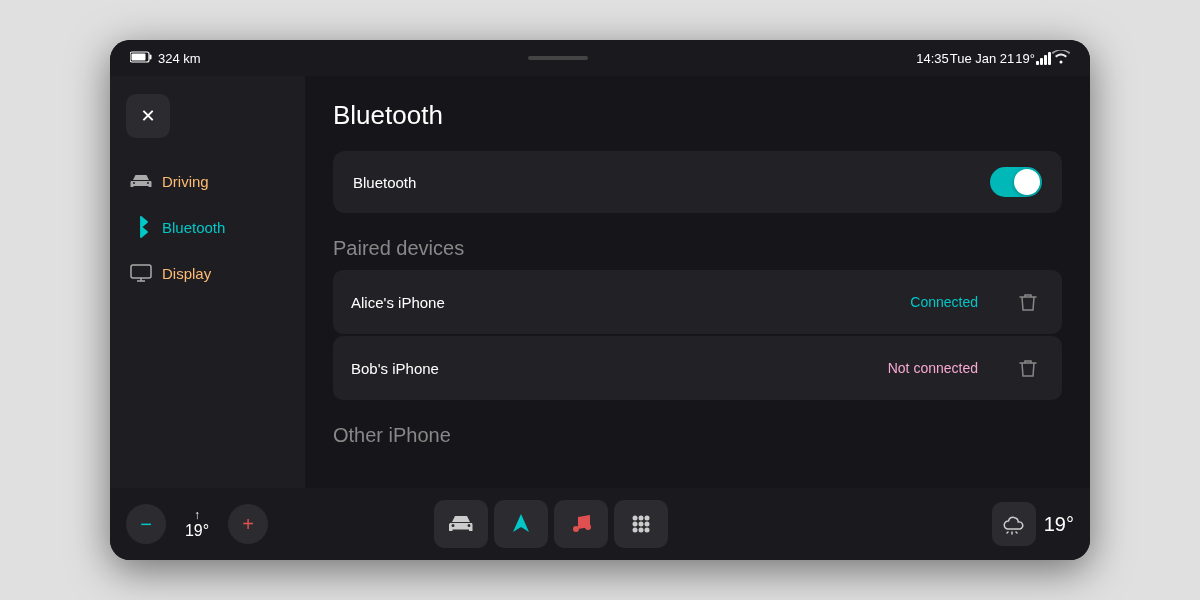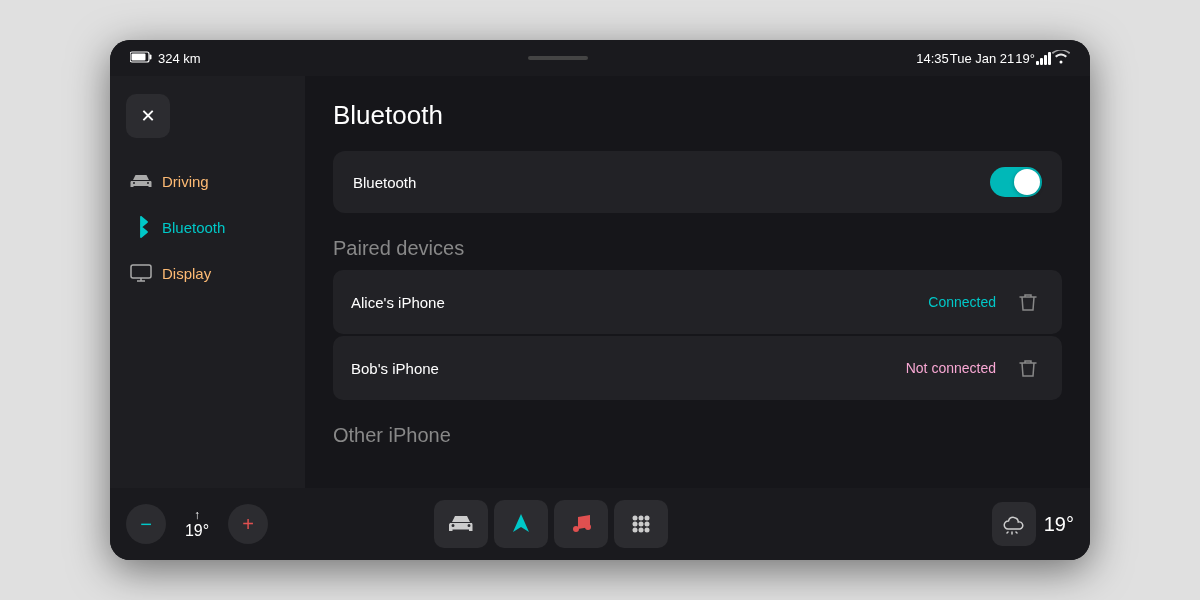--- a/index.html
+++ b/index.html
@@ -215,21 +215,21 @@
 
     .device-name {
       color: #ffffff;
       font-size: 15px;
       font-weight: 400;
     }
 
     .device-right {
       display: flex;
       align-items: center;
-      gap: 16px;
+      gap: 34px;
     }
 
     .device-status-connected {
       color: #00c8c8;
       font-size: 14px;
     }
 
     .device-status-disconnected {
       color: #f9a8d4;
       font-size: 14px;

